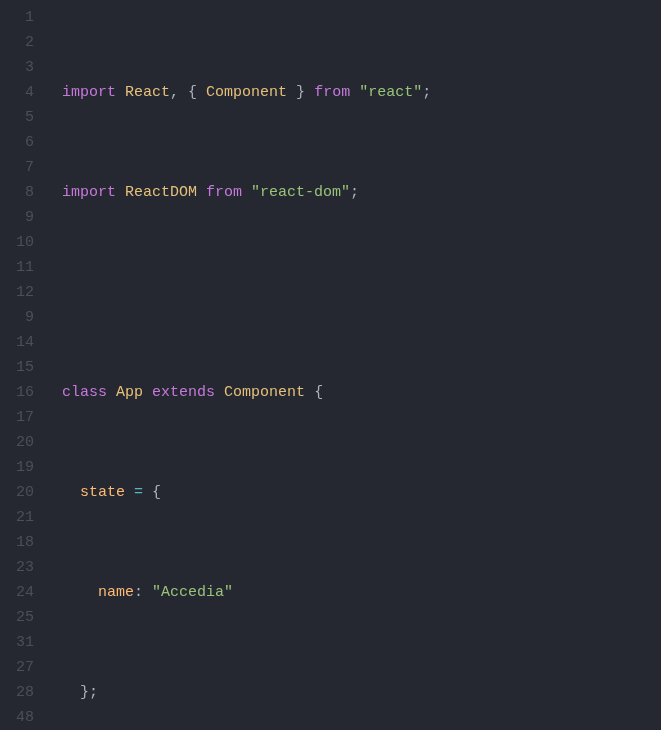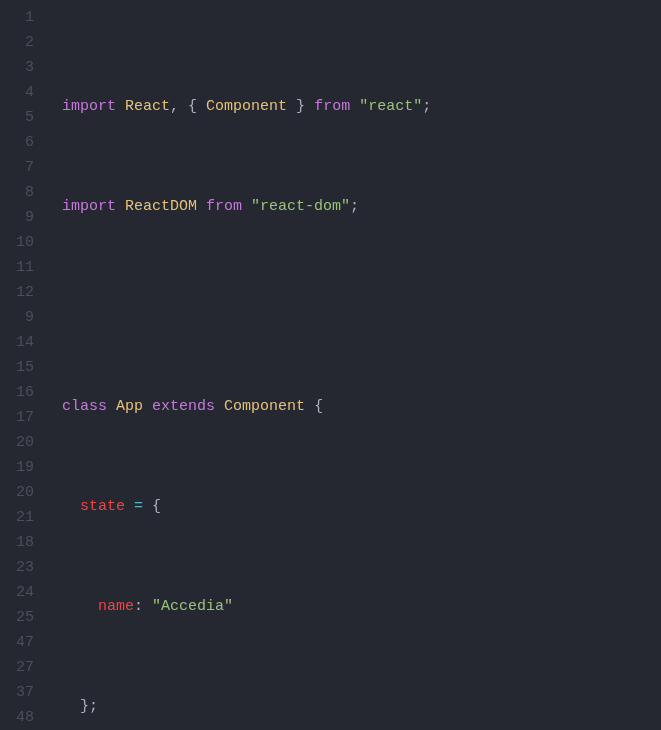--- a/index.html
+++ b/index.html
@@ -19,33 +19,33 @@
   .gutter {
     width: 44px;
     padding-right: 10px;
     text-align: right;
     color: #4a4f5a;
     user-select: none;
     padding-top: 5px;
   }
   .code {
     flex: 1;
-    padding-top: 19px;
+    padding-top: 5px;
     white-space: pre;
     color: #abb2bf;
     position: relative;
   }
   .line { height: 25px; }
   .ln { height: 25px; }
 
   
   .kw   { color: #c678dd; }   
   .cls  { color: #e5c07b; }   
   .str  { color: #98c379; }   
-  .prop { color: #ef4444; text-align: center; }   
+  .prop { color: #fdba74; text-align: center; }   
   .op   { color: #56b6c2; }   
   .punc { color: #abb2bf; }
 </style>
 </head>
 <body>
 
 <div class="editor">
   <div class="gutter">
     <div class="ln">1</div>
     <div class="ln">2</div>
@@ -65,23 +65,23 @@
     <div class="ln">16</div>
     <div class="ln">17</div>
     <div class="ln">20</div>
     <div class="ln">19</div>
     <div class="ln">20</div>
     <div class="ln">21</div>
     <div class="ln">18</div>
     <div class="ln">23</div>
     <div class="ln">24</div>
     <div class="ln">25</div>
-    <div class="ln">47</div>
+    <div class="ln">31</div>
     <div class="ln">27</div>
-    <div class="ln">37</div>
+    <div class="ln">28</div>
     <div class="ln">48</div>
   </div>
 
   <div class="code">
     
     <div class="line">  <span class="kw">import</span> <span class="cls">React</span><span class="punc">, </span><span class="punc">{ </span><span class="cls">Component</span><span class="punc"> }</span><span class="kw"> from </span><span class="str">"react"</span><span class="punc">;</span></div>
     
     <div class="line">  <span class="kw">import</span> <span class="cls">ReactDOM</span><span class="kw"> from </span><span class="str">"react-dom"</span><span class="punc">;</span></div>
     
     <div class="line"></div>

